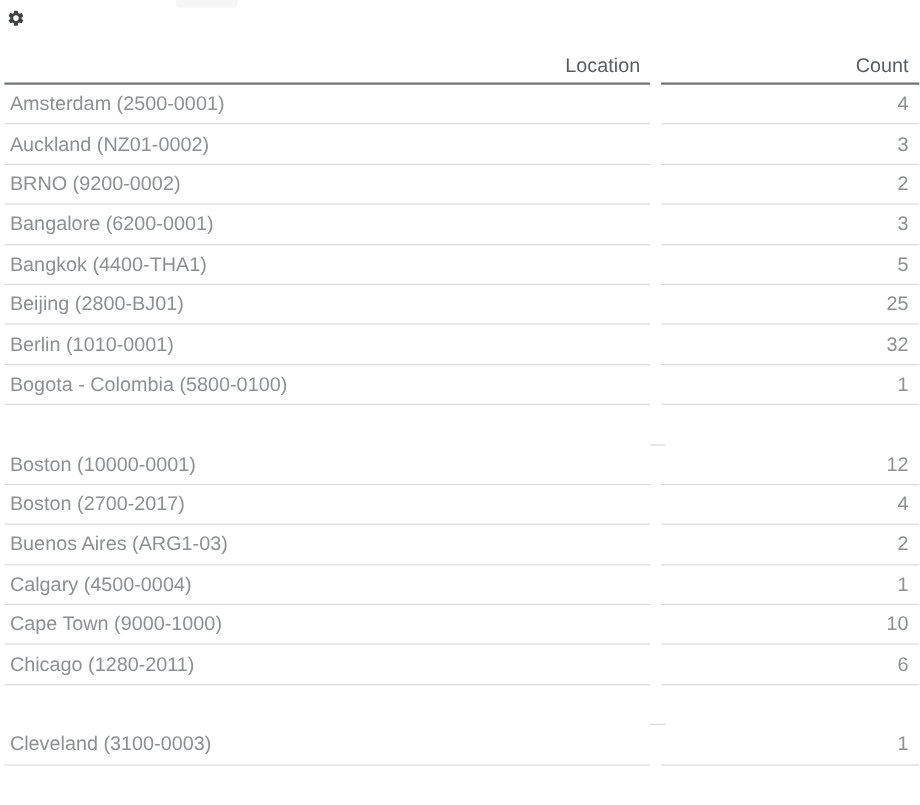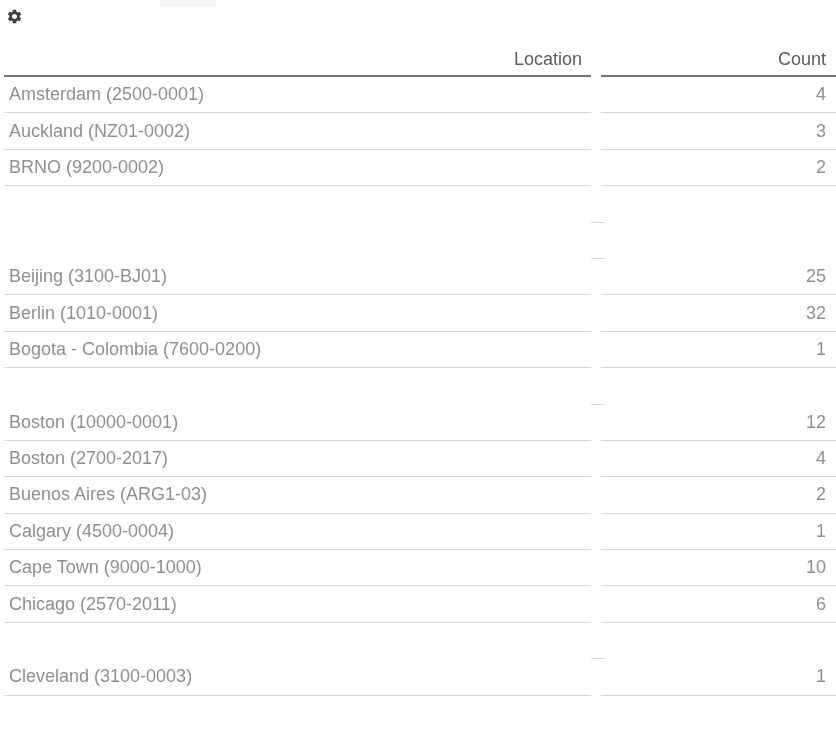--- a/index.html
+++ b/index.html
@@ -117,43 +117,45 @@
     <div class="cell cnt-cell">3</div>
   </div>
 
   <div class="grid-row body-row">
     <div class="cell loc-cell">BRNO (9200-0002)</div>
     <div class="cell gap-cell"></div>
     <div class="cell cnt-cell">2</div>
   </div>
 
   <div class="grid-row body-row">
+    <div class="cell loc-cell">Bangalore (6200-0001)</div>
     <div class="cell gap-cell"></div>
     <div class="cell cnt-cell">3</div>
   </div>
 
   <div class="grid-row body-row">
+    <div class="cell loc-cell">Bangkok (4400-THA1)</div>
     <div class="cell gap-cell"></div>
     <div class="cell cnt-cell">5</div>
   </div>
 
   <div class="grid-row body-row">
-    <div class="cell loc-cell">Beijing (3100-BJ01)</div>
+    <div class="cell loc-cell">Beijing (2800-BJ01)</div>
     <div class="cell gap-cell"></div>
     <div class="cell cnt-cell">25</div>
   </div>
 
   <div class="grid-row body-row">
     <div class="cell loc-cell">Berlin (1010-0001)</div>
     <div class="cell gap-cell"></div>
     <div class="cell cnt-cell">32</div>
   </div>
 
   <div class="grid-row body-row">
-    <div class="cell loc-cell">Bogota - Colombia (7600-0200)</div>
+    <div class="cell loc-cell">Bogota - Colombia (5800-0100)</div>
     <div class="cell gap-cell"></div>
     <div class="cell cnt-cell">1</div>
   </div>
 
   <div class="grid-row body-row">
     <div class="cell gap-cell"></div>
     <div class="cell cnt-cell">12</div>
   </div>
 
   <div class="grid-row body-row">
@@ -180,21 +182,21 @@
     <div class="cell cnt-cell">1</div>
   </div>
 
   <div class="grid-row body-row">
     <div class="cell loc-cell">Cape Town (9000-1000)</div>
     <div class="cell gap-cell"></div>
     <div class="cell cnt-cell">10</div>
   </div>
 
   <div class="grid-row body-row">
-    <div class="cell loc-cell">Chicago (2570-2011)</div>
+    <div class="cell loc-cell">Chicago (1280-2011)</div>
     <div class="cell gap-cell"></div>
     <div class="cell cnt-cell">6</div>
   </div>
 
   <div class="grid-row body-row">
     <div class="cell gap-cell"></div>
     <div class="cell cnt-cell">1</div>
   </div>
 
   <div class="grid-row body-row">

